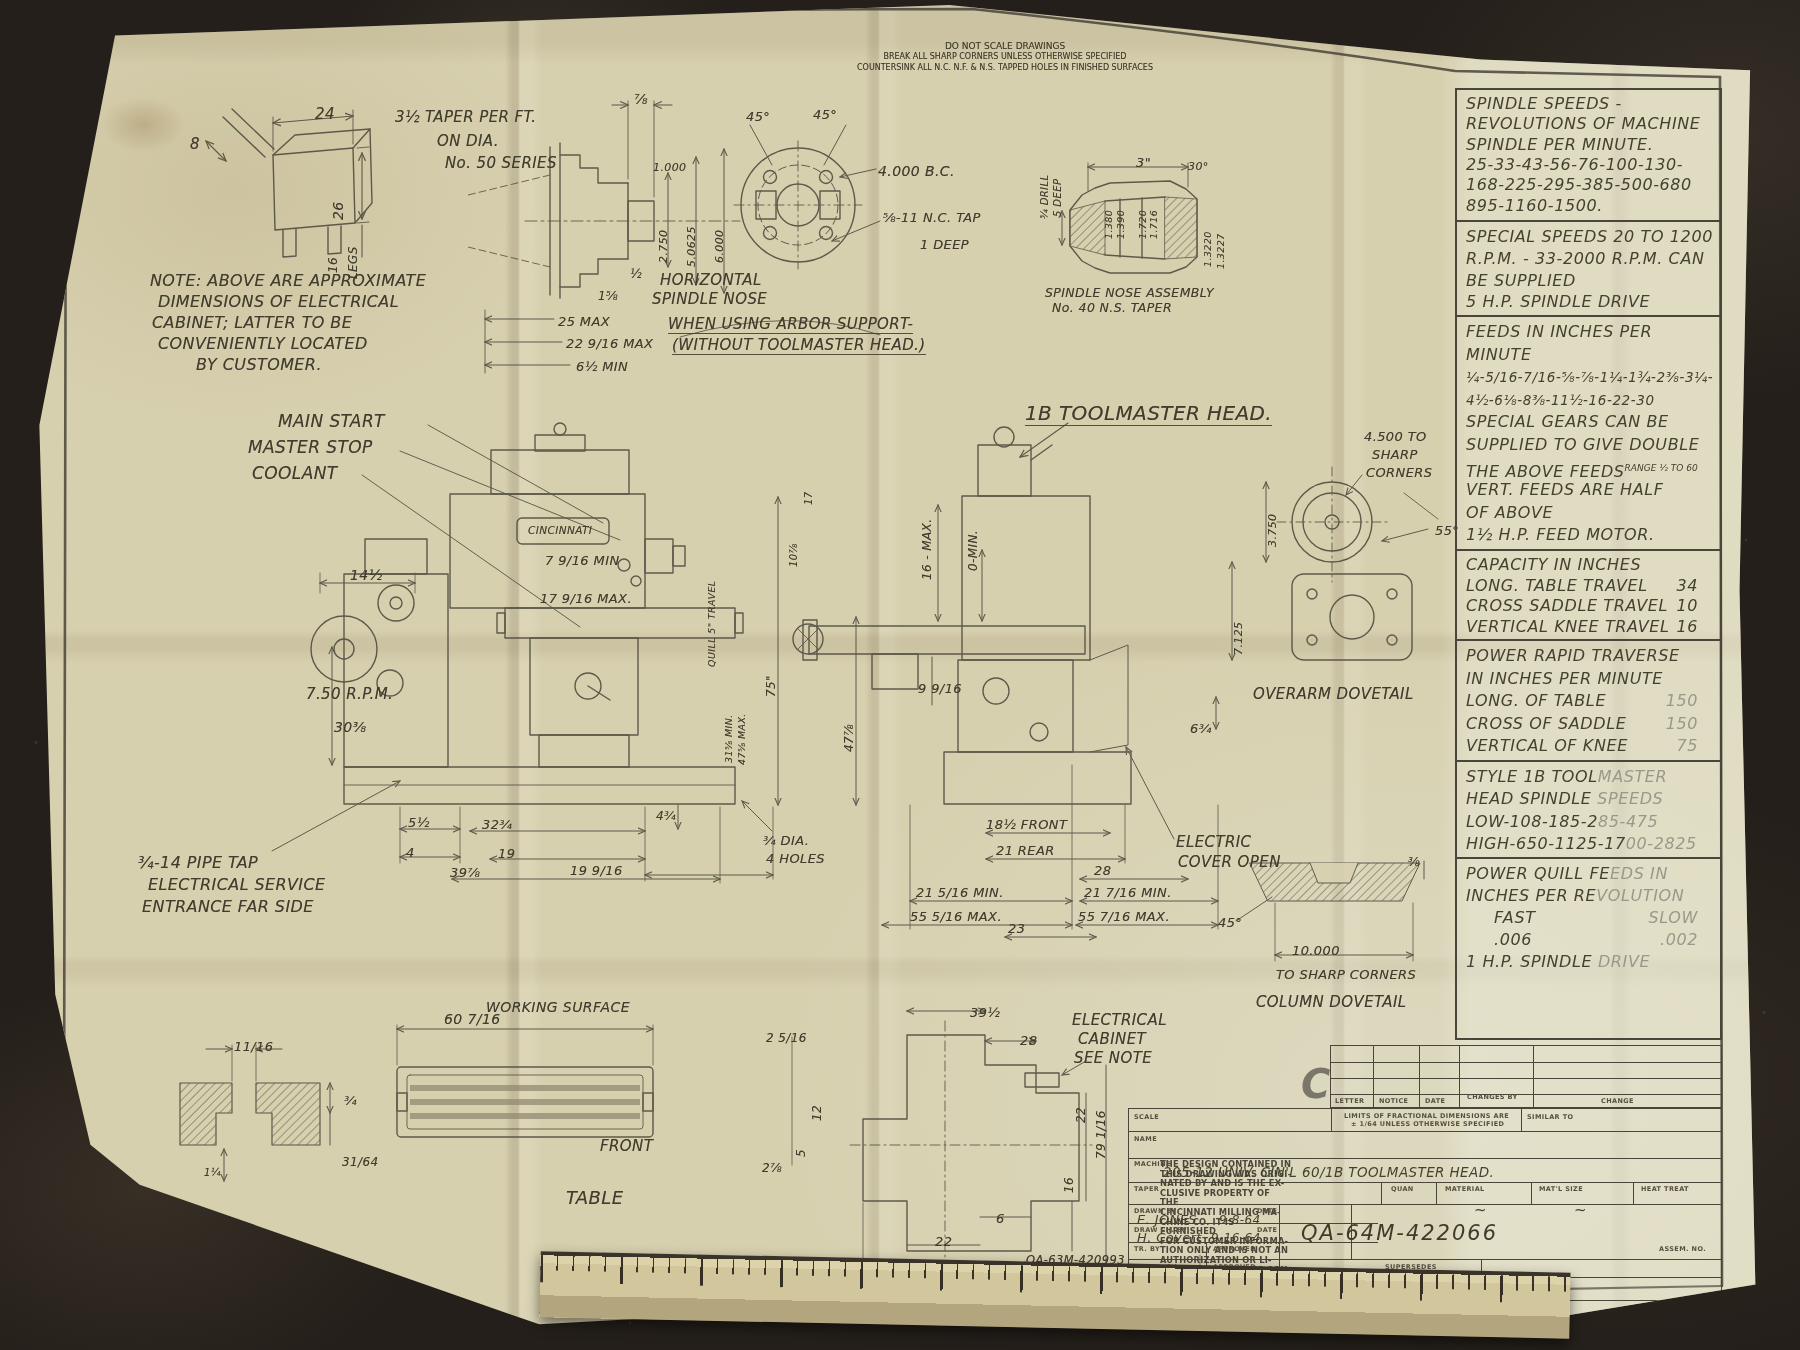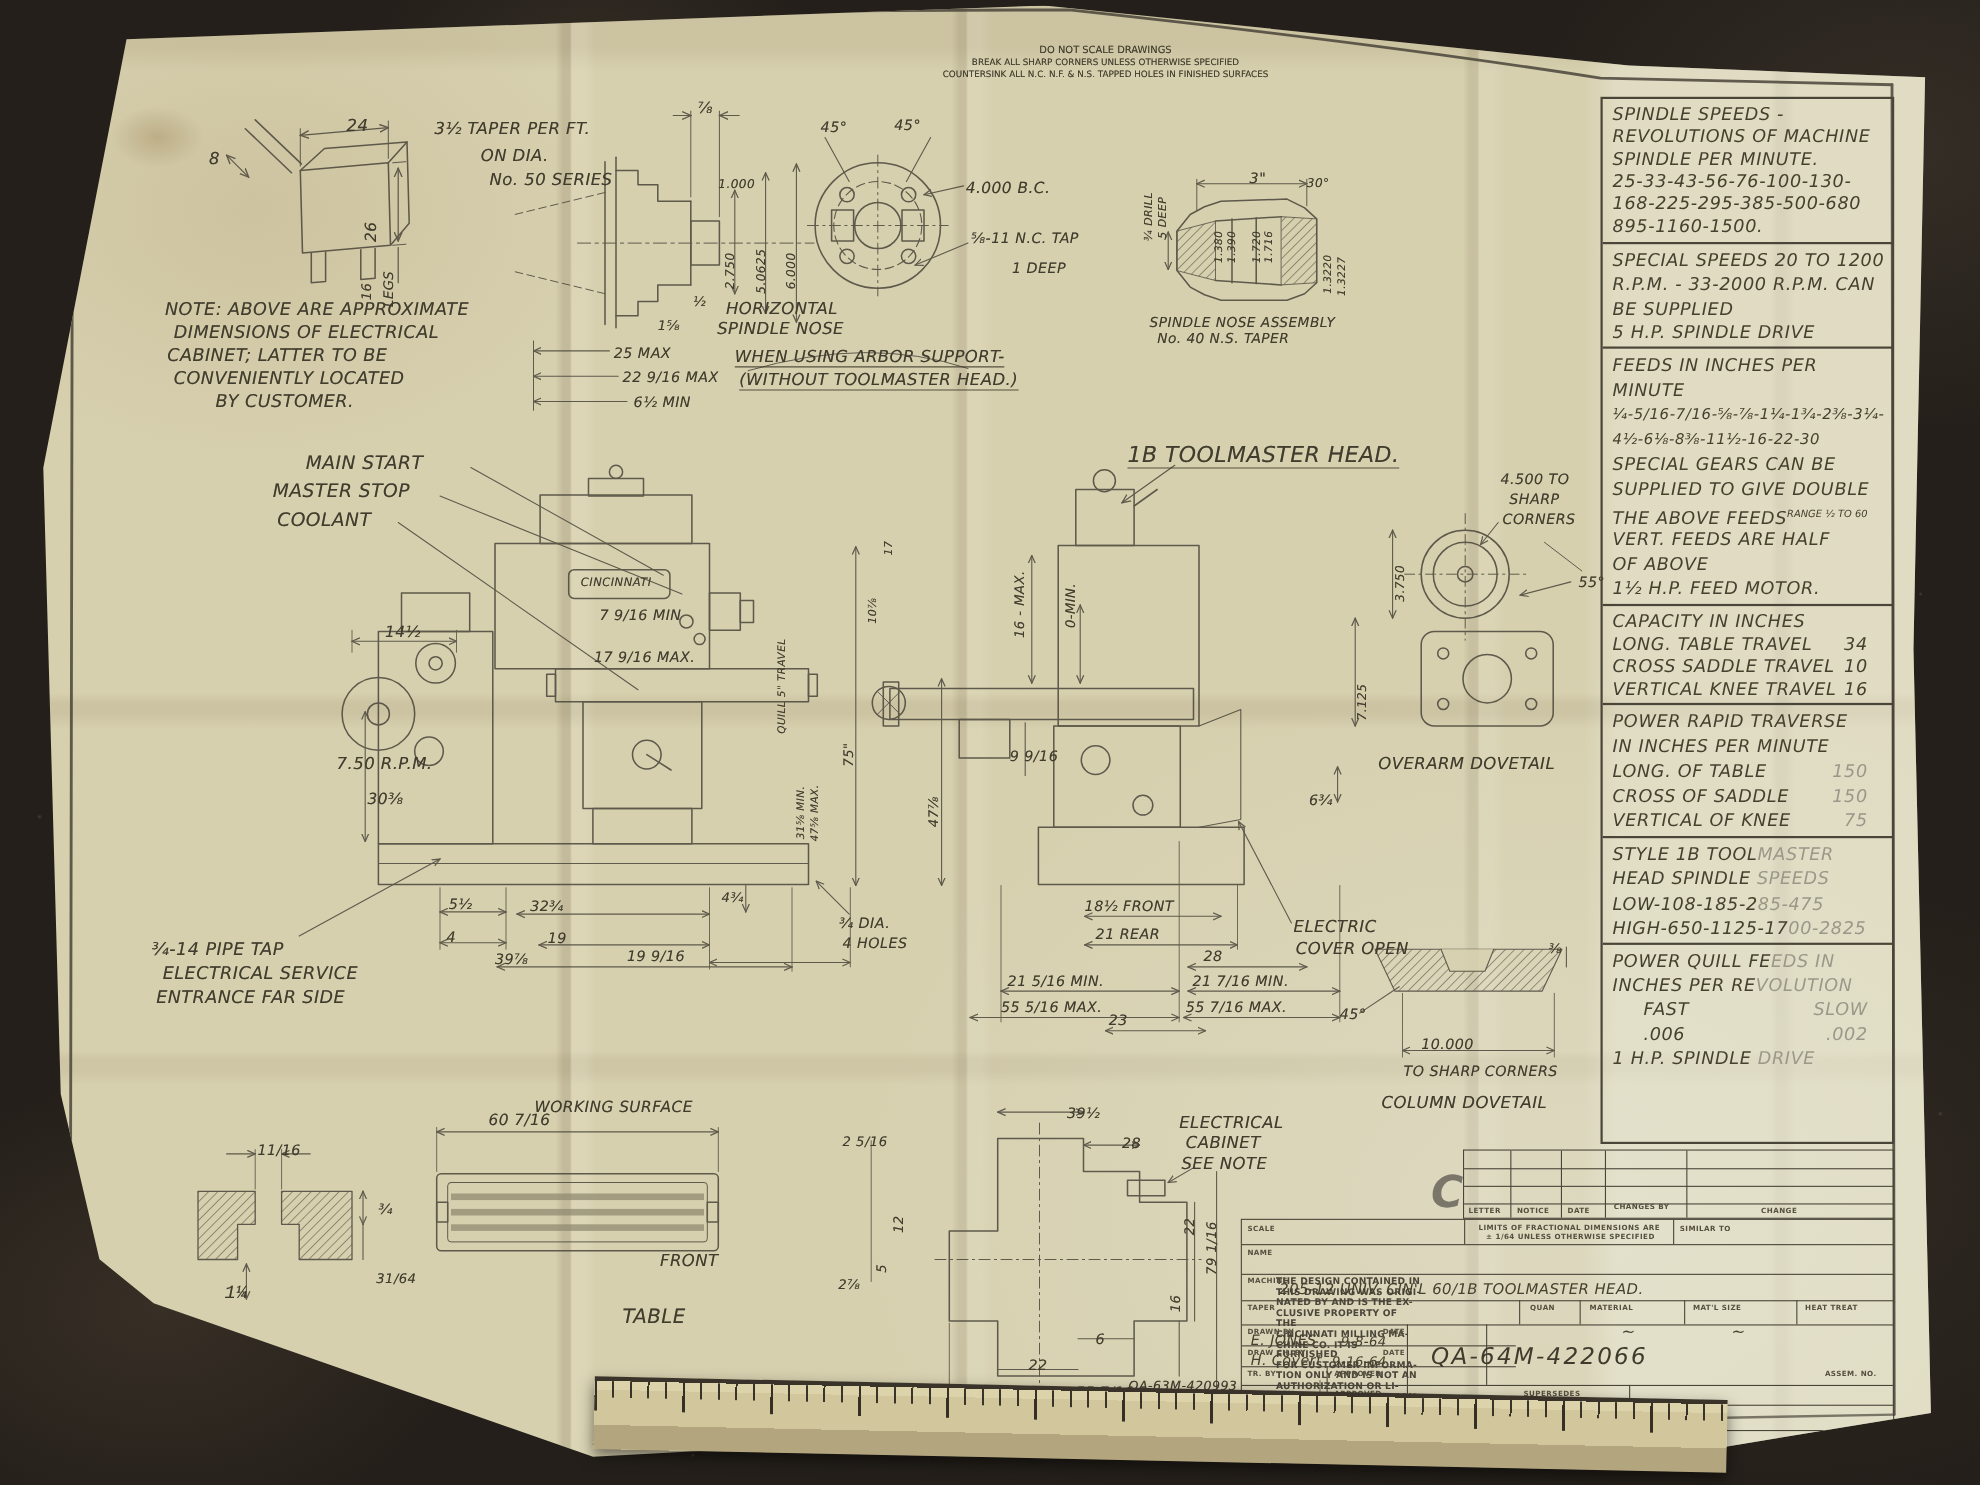--- a/index.html
+++ b/index.html
@@ -430,21 +430,21 @@
       <span class="ann hand" style="left: 466px; top: 994px; font-size: 14px;">WORKING SURFACE</span>
       <span class="ann hand" style="left: 580px; top: 1132px; font-size: 15px;">FRONT</span>
       <span class="ann hand" style="left: 546px; top: 1182px; font-size: 18px;">TABLE</span>
       <span class="ann hand" style="left: 746px; top: 1026px; font-size: 12px;">2 5/16</span>
       <span class="ann hand" style="left: 790px; top: 1116px; font-size: 12px; transform-origin: 0px 0px; transform: rotate(-90deg);">12</span>
       <span class="ann hand" style="left: 774px; top: 1152px; font-size: 12px; transform-origin: 0px 0px; transform: rotate(-90deg);">5</span>
       <span class="ann hand" style="left: 742px; top: 1156px; font-size: 12px;">2⅞</span>
       <span class="ann hand" style="left: 214px; top: 1034px; font-size: 13px;">11/16</span>
       <span class="ann hand" style="left: 324px; top: 1088px; font-size: 13px;">¾</span>
       <span class="ann hand" style="left: 322px; top: 1150px; font-size: 12px;">31/64</span>
-      <span class="ann hand" style="left: 184px; top: 1162px; font-size: 17px; font-family: Liberation Mono, monospace;">1¼</span>
+      <span class="ann hand" style="left: 184px; top: 1162px; font-size: 10px;">1¼</span>
       <span class="ann hand" style="left: 202px; top: 1244px; font-size: 17px;">TABLE SLOT</span>
       <span class="ann hand" style="left: 950px; top: 1000px; font-size: 13px;">39½</span>
       <span class="ann hand" style="left: 1000px; top: 1028px; font-size: 13px;">28</span>
       <span class="ann hand" style="left: 1052px; top: 1006px; font-size: 15px;">ELECTRICAL</span>
       <span class="ann hand" style="left: 1058px; top: 1025px; font-size: 15px;">CABINET</span>
       <span class="ann hand" style="left: 1054px; top: 1044px; font-size: 15px;">SEE NOTE</span>
       <span class="ann hand" style="left: 1054px; top: 1118px; font-size: 12px; transform-origin: 0px 0px; transform: rotate(-90deg);">22</span>
       <span class="ann hand" style="left: 1074px; top: 1154px; font-size: 12px; transform-origin: 0px 0px; transform: rotate(-90deg);">79 1/16</span>
       <span class="ann hand" style="left: 1042px; top: 1188px; font-size: 12px; transform-origin: 0px 0px; transform: rotate(-90deg);">16</span>
       <span class="ann hand" style="left: 976px; top: 1206px; font-size: 13px;">6</span>

